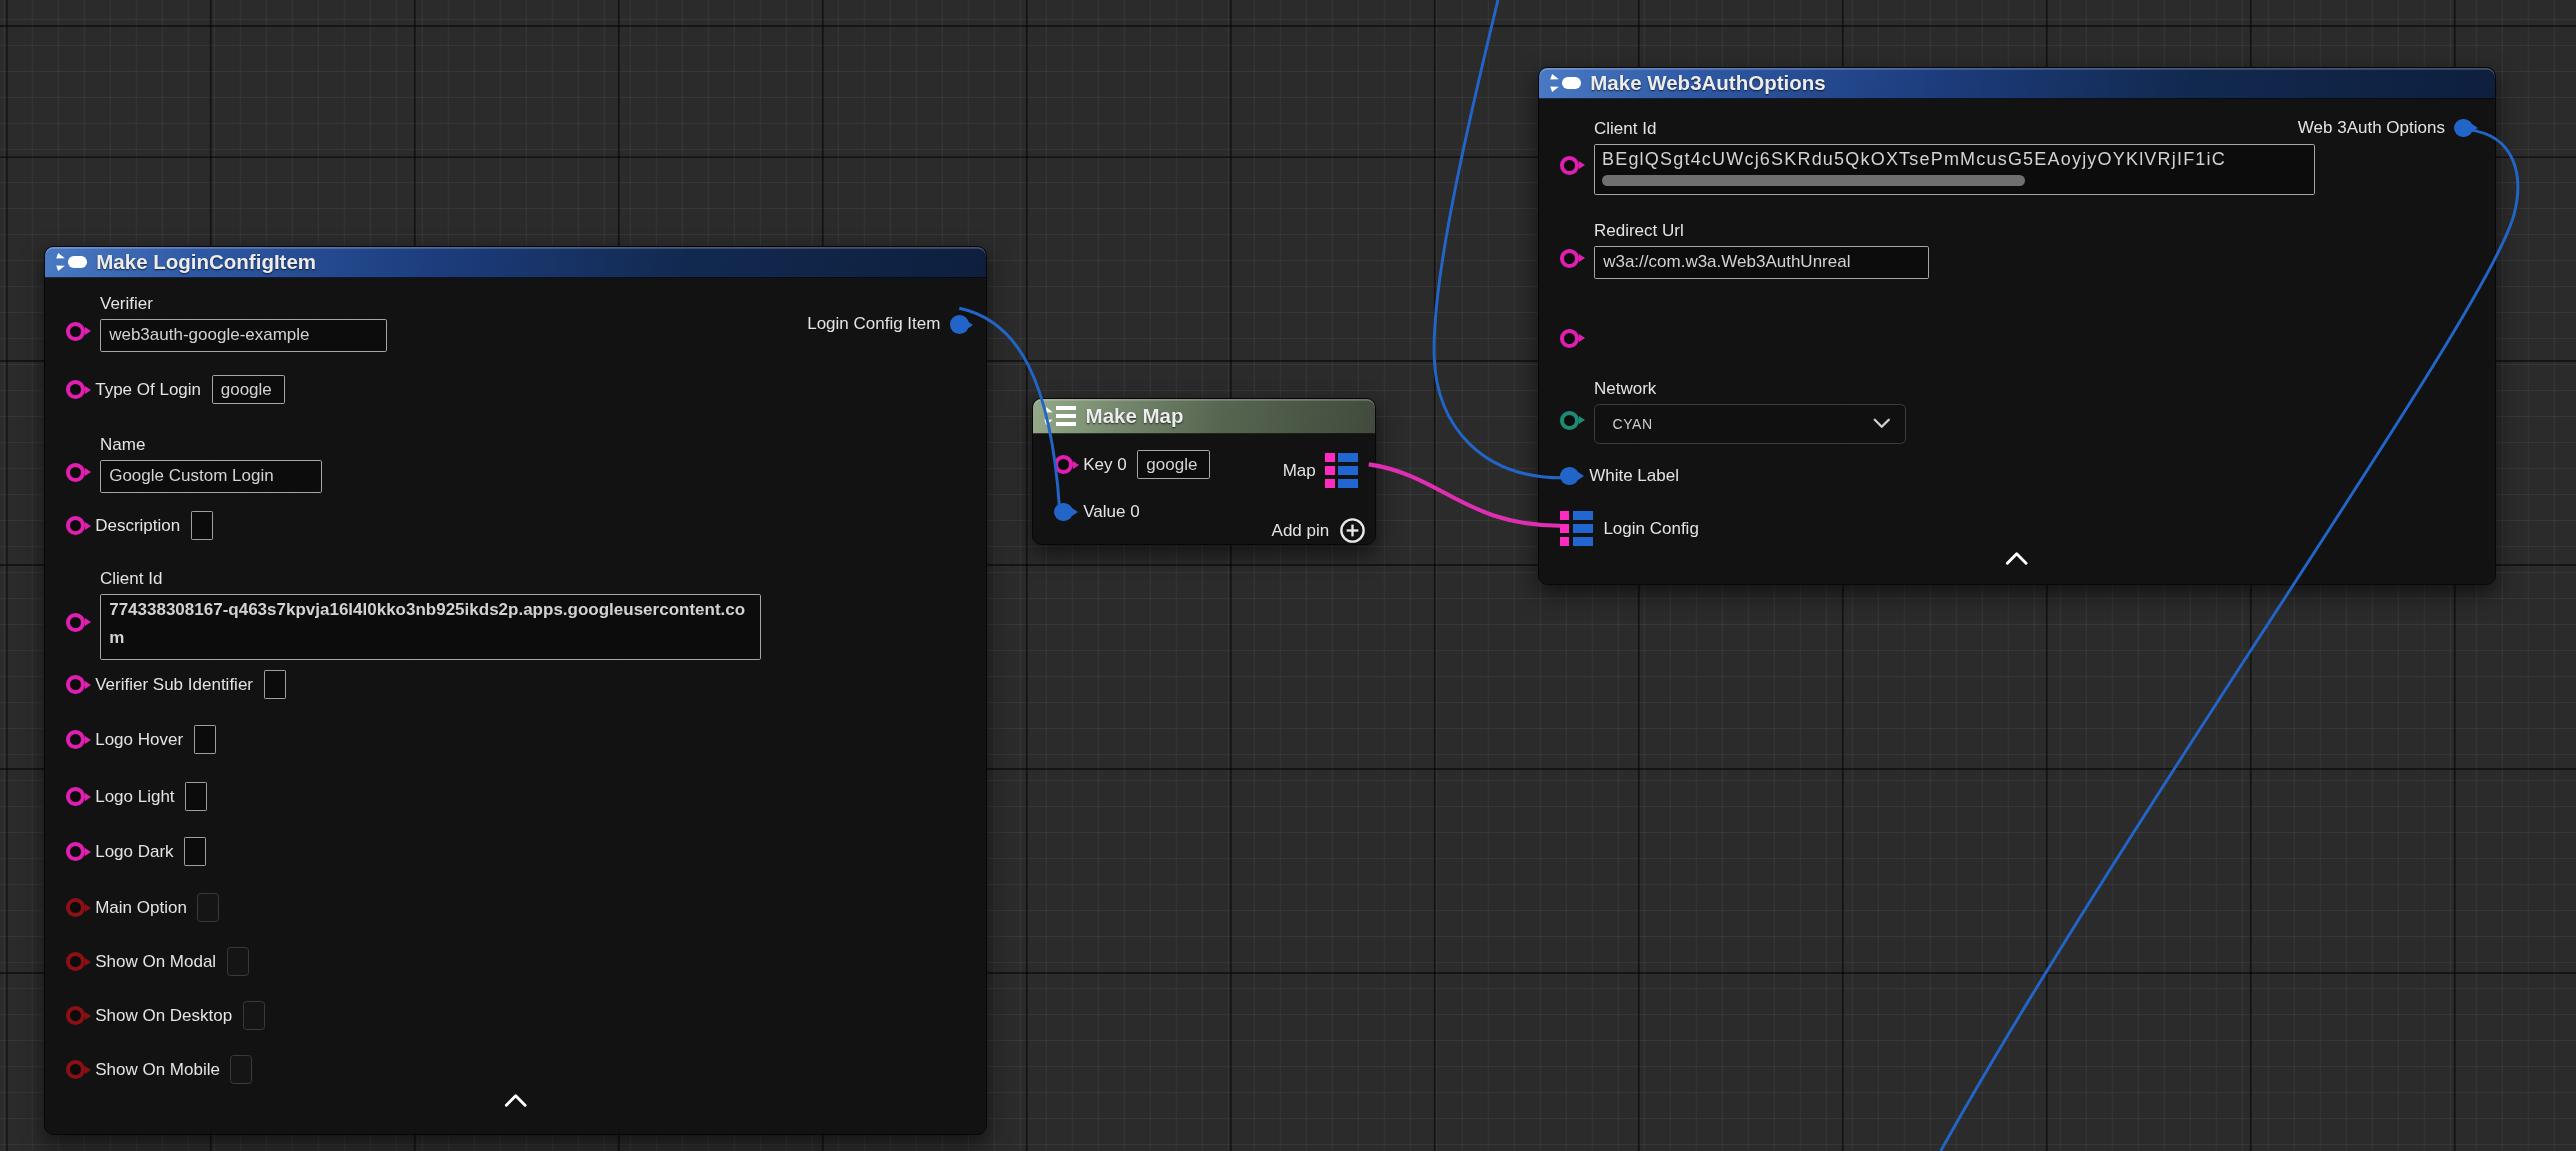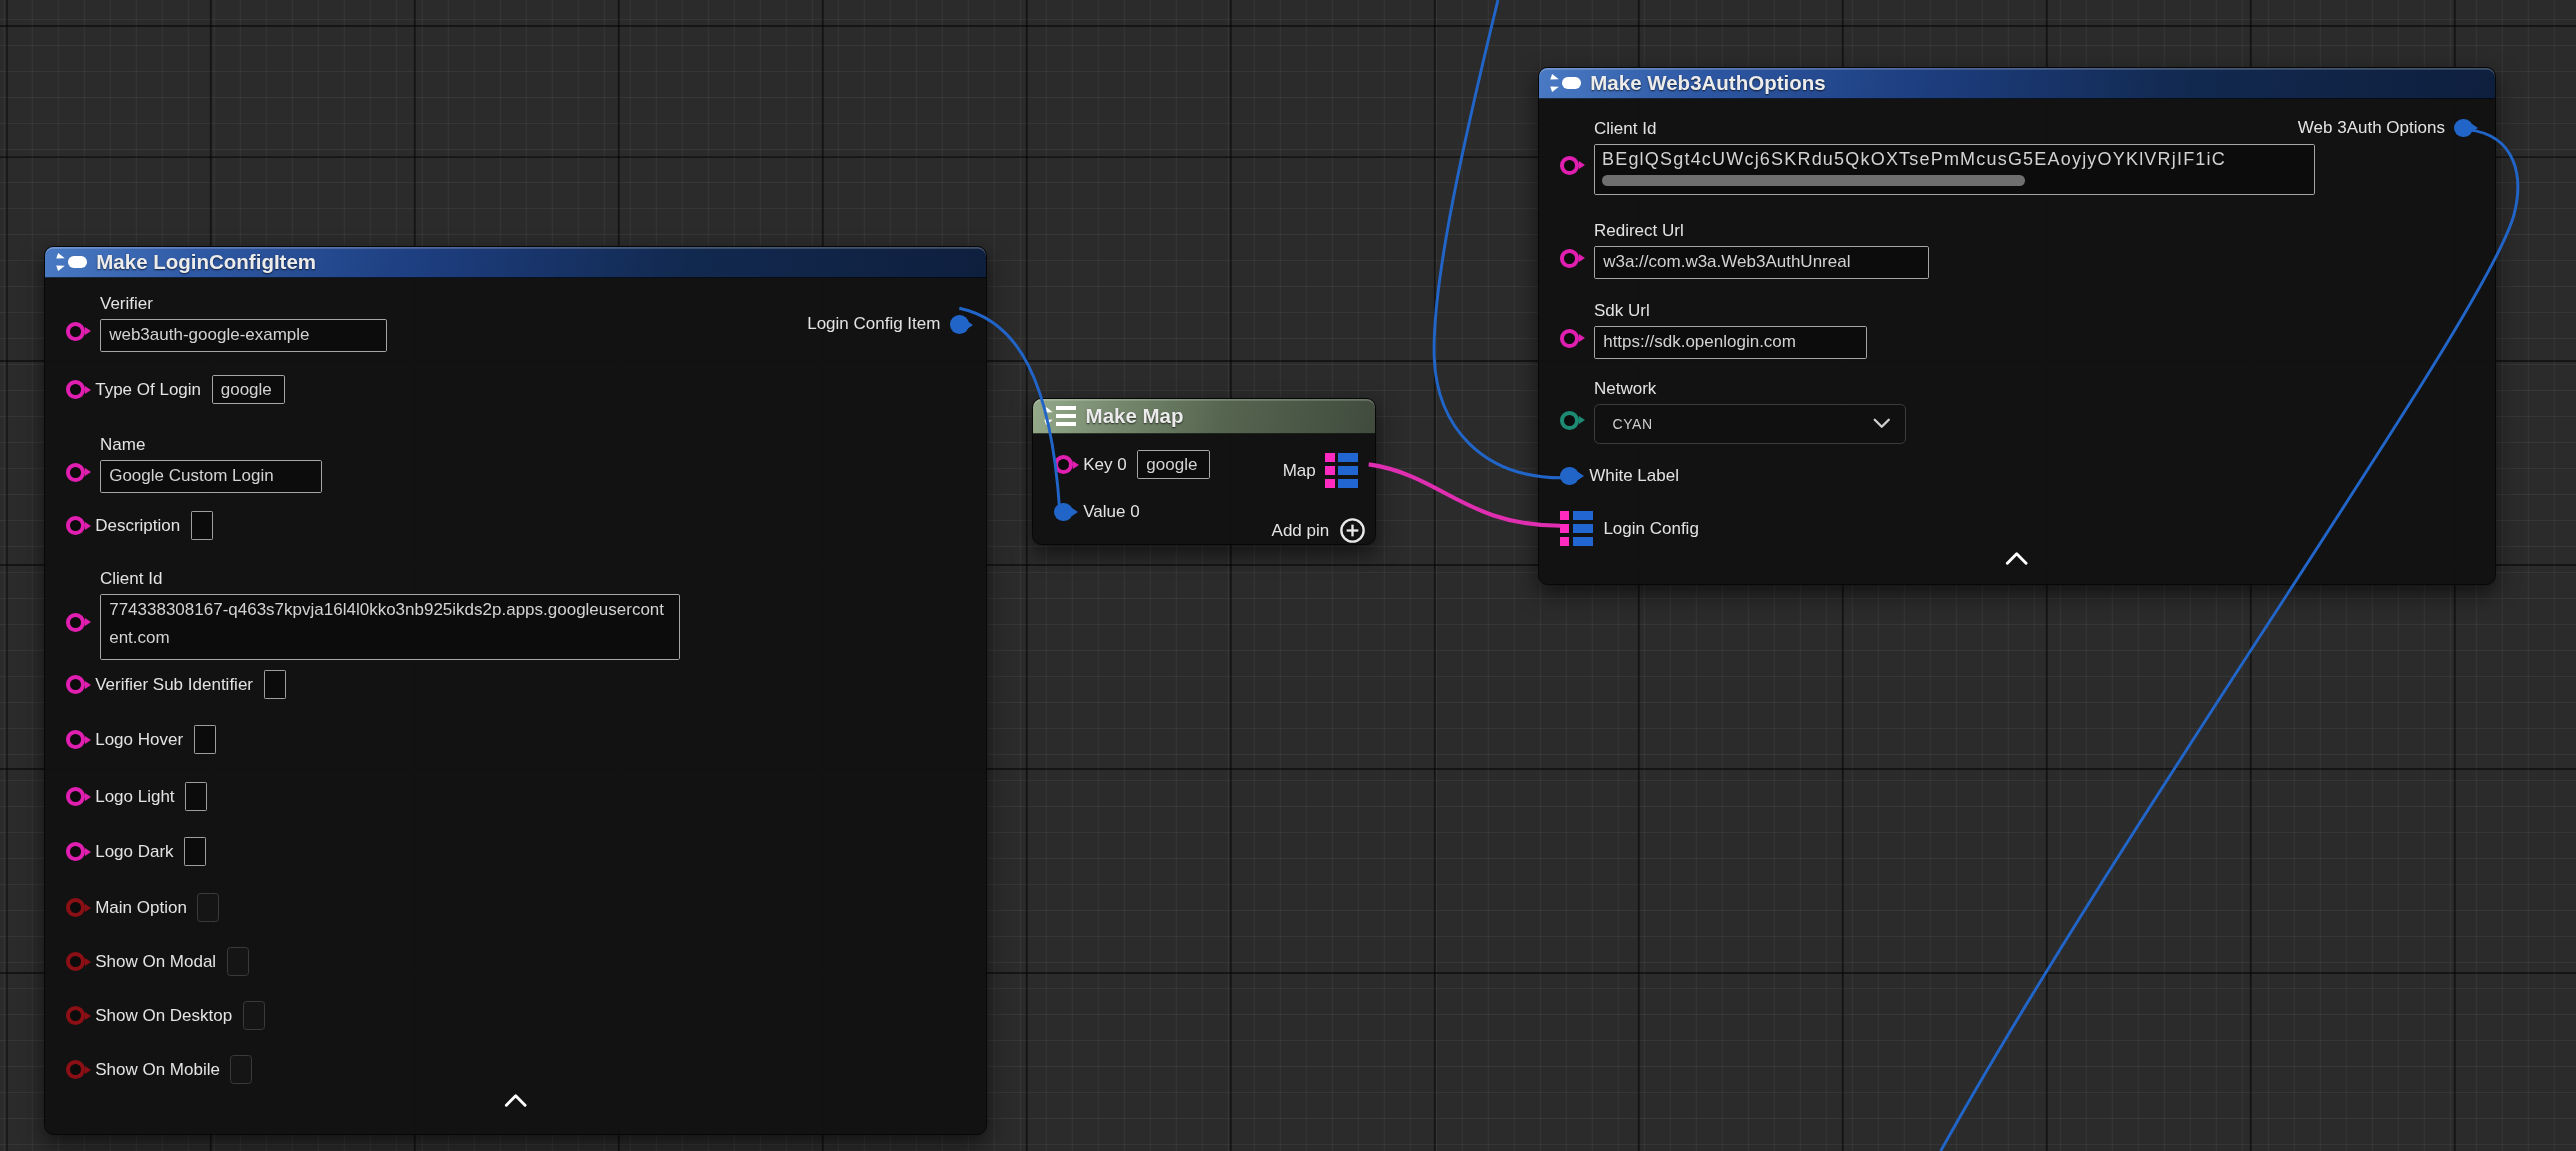--- a/index.html
+++ b/index.html
@@ -115,21 +115,21 @@
   <div class="row" style="top:264px;">
     <span class="pin magenta hollow"></span>
     <span class="rlabel">Description</span>
     <div class="mini-field"></div>
   </div>
 
   <div class="srow" style="top:322px;">
     <span class="pin magenta hollow" style="top:44px;"></span>
     <div class="col">
       <div class="plabel">Client Id</div>
-      <div class="text-field wrap" style="width:580px;height:66px;">774338308167-q463s7kpvja16l4l0kko3nb925ikds2p.apps.googleusercontent.com</div>
+      <div class="text-field wrap" style="width:661px;height:66px;font-weight:bold;">774338308167-q463s7kpvja16l4l0kko3nb925ikds2p.apps.googleusercontent.com</div>
     </div>
   </div>
 
   <div class="row" style="top:423px;">
     <span class="pin magenta hollow"></span>
     <span class="rlabel">Verifier Sub Identifier</span>
     <div class="mini-field"></div>
   </div>
 
   <div class="row" style="top:478px;">
@@ -263,24 +263,20 @@
   <div class="srow" style="top:153px;">
     <span class="pin magenta hollow" style="top:28px;"></span>
     <div class="col">
       <div class="plabel">Redirect Url</div>
       <div class="text-field" style="width:335px;height:33px;">w3a://com.w3a.Web3AuthUnreal</div>
     </div>
   </div>
 
   <div class="srow" style="top:233px;">
     <span class="pin magenta hollow" style="top:28px;"></span>
-    <div class="col">
-      <div class="plabel">Sdk Url</div>
-      <div class="text-field" style="width:273px;height:33px;">https://sdk.openlogin.com</div>
-    </div>
   </div>
 
   <div class="srow" style="top:311px;">
     <span class="pin teal hollow" style="top:32px;"></span>
     <div class="col">
       <div class="plabel">Network</div>
       <div class="dropdown" style="width:312px;height:40px;">
         <span>CYAN</span>
         <svg width="17.5" height="10.5" viewBox="0 0 30 18">
           <polyline points="3,3 15,15 27,3" fill="none" stroke="#cfcfcf" stroke-width="4" stroke-linecap="round" stroke-linejoin="round"></polyline>

